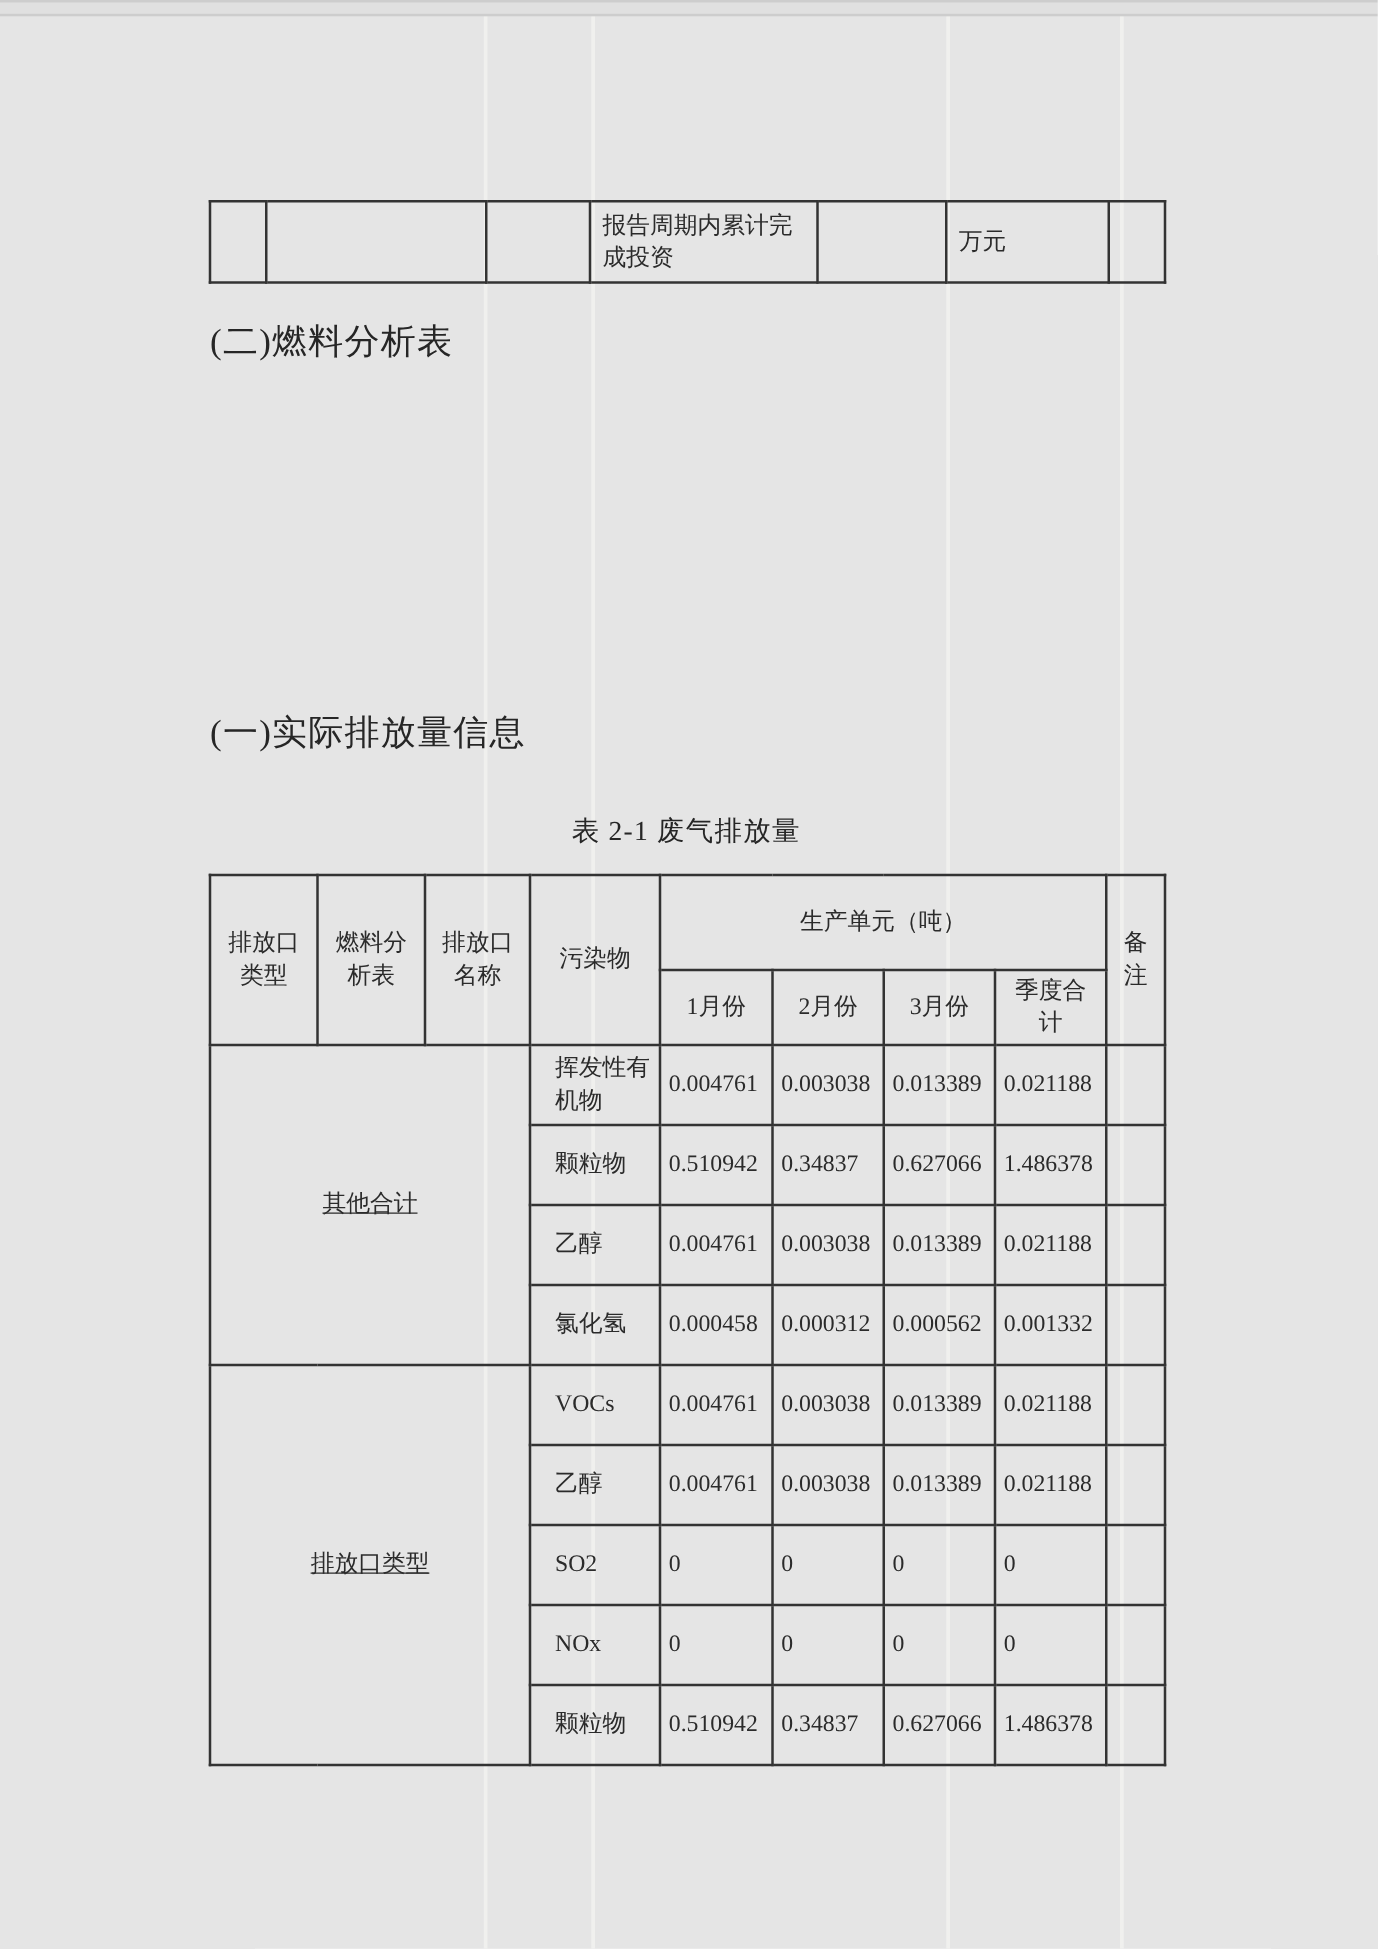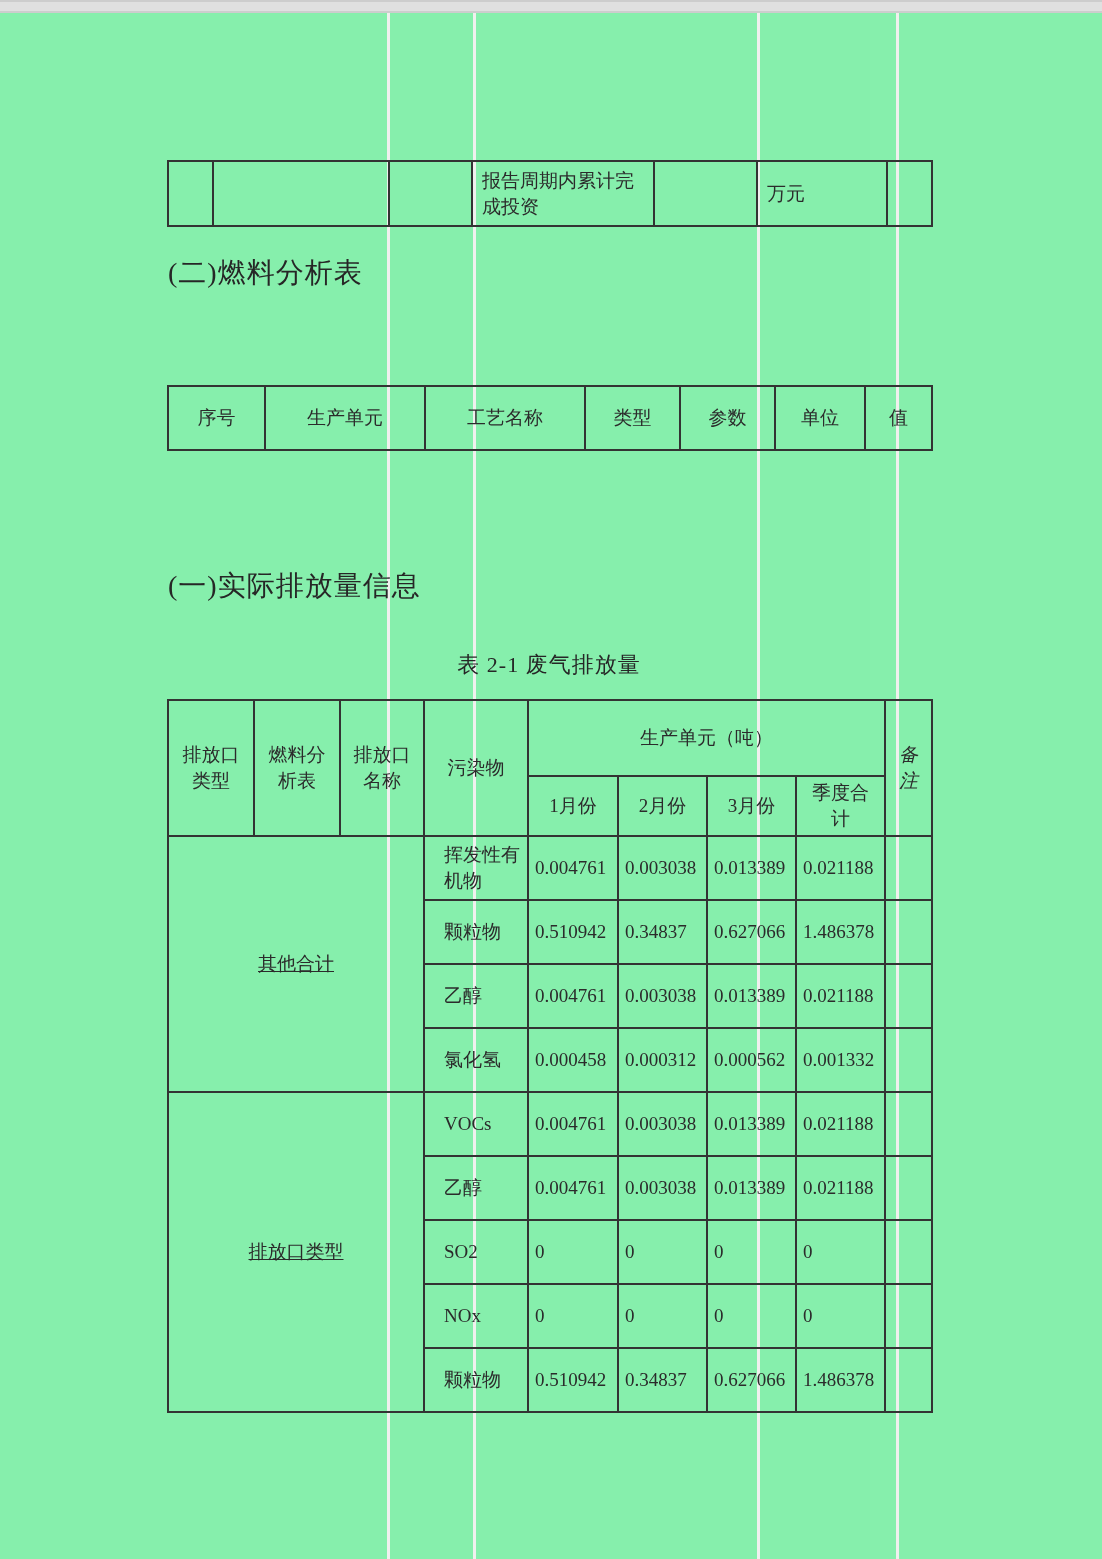--- a/index.html
+++ b/index.html
@@ -4,21 +4,21 @@
 <style>
   html, body { margin: 0; padding: 0; }
   body {
     width: 1102px; height: 1559px;
     background: #ffffff;
     font-family: "Liberation Serif", "DejaVu Serif", serif;
     color: #2b2b2b;
     position: relative;
     overflow: hidden;
   }
-  .page { position: absolute; inset: 0; background: #86efac; }
+  .page { position: absolute; inset: 0; background: #e5e5e5; }
 
   
   .v-streak { position: absolute; top: 0; bottom: 0; width: 3px; background: #f0f0ee; z-index: 0; }
   .scan-band {
     position: absolute; left: 0; top: 1172; width: 1102px; height: 9px;
     background: #e0e0e0; border-top: 2px solid #cdcdcd; border-bottom: 2px solid #cdcdcd;
     z-index: 0;
   }
 
   table { border-collapse: collapse; table-layout: fixed; position: absolute; z-index: 1; }
@@ -61,21 +61,21 @@
 
   
   .table-gas { left: 167px; top: 699px; width: 764px; }
   .table-gas td { height: 58px; }
   .table-gas .hdr { text-align: center; }
   .table-gas .hdr-row1 td { height: 70px; }
   .table-gas .hdr-row2 td { height: 54px; }
   .table-gas .group-cell { text-align: center; text-decoration: underline; }
   .table-gas .pollutant { text-align: left; padding-left: 19px; }
   .table-gas .num { text-align: left; padding-left: 6px; }
-  .table-gas .remark-hdr { text-align: center; padding: 2px 10px; font-style: italic; }
+  .table-gas .remark-hdr { text-align: center; padding: 2px 10px; }
 </style>
 </head>
 <body>
 
 <div class="page">
 
   <div class="v-streak" style="left:387px"></div>
   <div class="v-streak" style="left:473px"></div>
   <div class="v-streak" style="left:757px"></div>
   <div class="v-streak" style="left:896px"></div>
@@ -100,42 +100,20 @@
       <td></td>
       <td class="txt-left">万元</td>
       <td></td>
     </tr>
   </tbody>
     </table>
 
   <div class="sub-heading heading-fuel">(二)燃料分析表</div>
 
 
-  <table class="table-fuel">
-    <colgroup>
-      <col style="width:97px">
-        <col style="width:160px">
-        <col style="width:160px">
-      <col style="width:95px">
-        <col style="width:95px">
-        <col style="width:90px">
-        <col style="width:67px">
-    </colgroup>
-    <tbody>
-        <tr>
-      <td>序号</td>
-      <td>生产单元</td>
-      <td>工艺名称</td>
-      <td>类型</td>
-      <td>参数</td>
-      <td>单位</td>
-      <td>值</td>
-    </tr>
-  </tbody>
-    </table>
 
 
   <div class="sub-heading heading-emission">(一)实际排放量信息</div>
 
   <div class="caption caption-2">表 2-1  废气排放量</div>
 
   <table class="table-gas">
     <colgroup>
       <col style="width:86px">
         <col style="width:86px">

